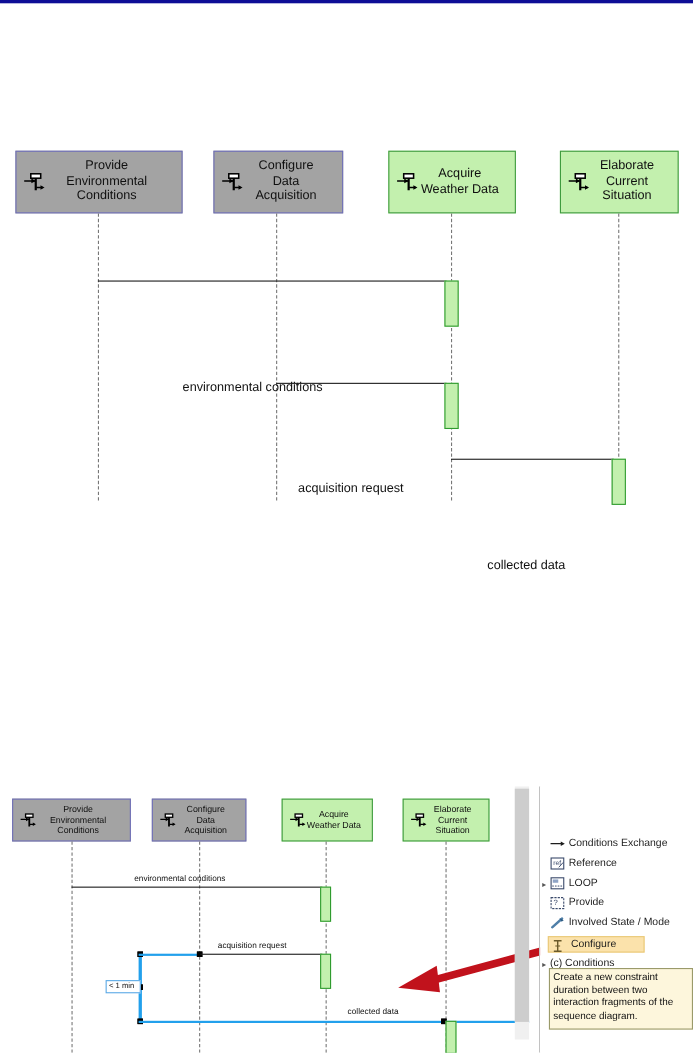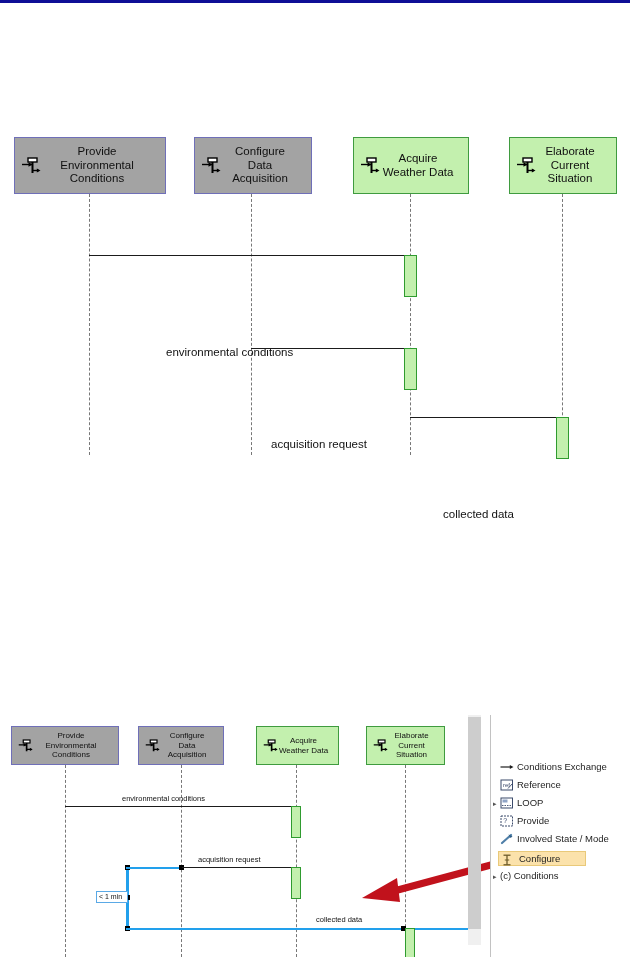--- a/index.html
+++ b/index.html
@@ -422,14 +422,20 @@
       </span>
       <span style="margin-left:2px;">Configure</span>
     </div>
 
     <div class="pal-expander" style="left:2px; top:158px;">▸</div>
     <div class="pal-item" style="left:9px; top:155px;">
       <span class="pi-icon" style="width:0; flex:0 0 0; margin:0;"></span>
       <span>(c) Conditions</span>
     </div>
 
+    <div class="tooltip" style="left:8px; top:165px; width:131px; height:56px;">
+      <div>Create a new constraint</div>
+      <div>duration between two</div>
+      <div>interaction fragments of the</div>
+      <div>sequence diagram.</div>
+    </div>
   </div>
 </div>
 
 </body></html>

